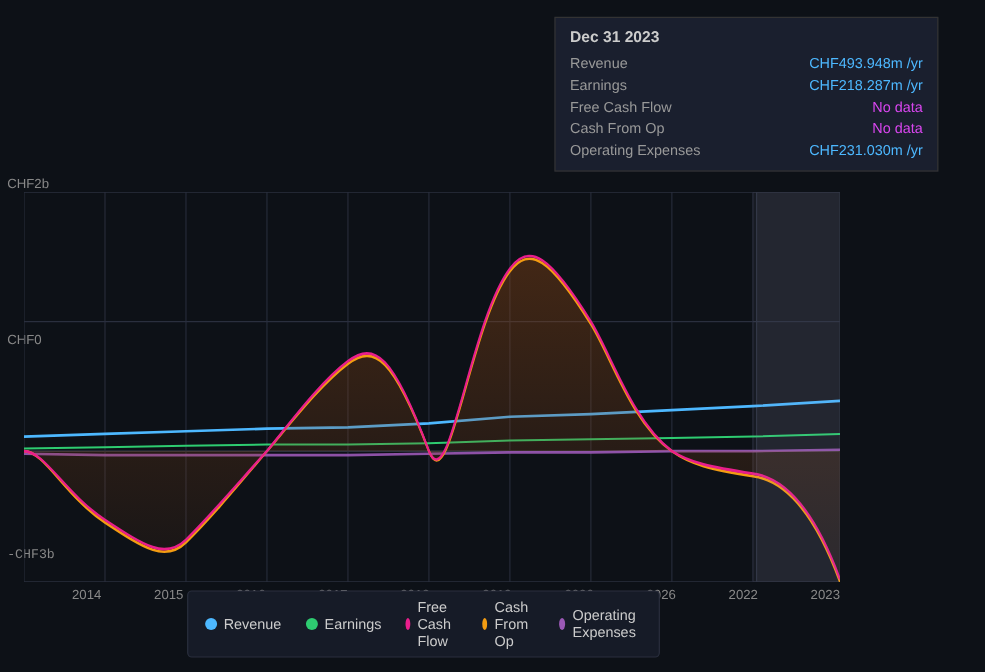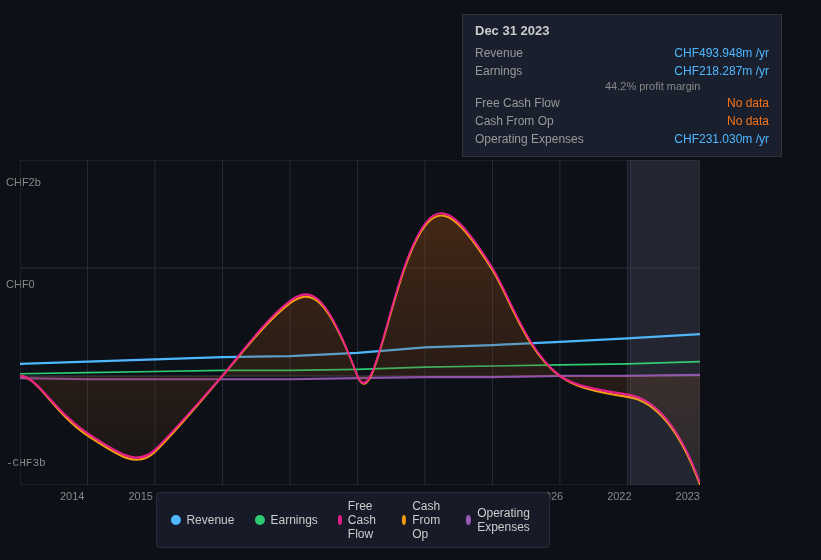--- a/index.html
+++ b/index.html
@@ -58,21 +58,21 @@
 
     .tooltip-value.cyan { color: #4db8ff; }
 
     .profit-margin {
       font-size: 11px;
       color: #888;
       padding-left: 130px;
       padding-bottom: 2px;
     }
 
-    .no-data { color: #f97316; }
+    .no-data { color: #d946ef; }
 
     
     .y-label {
       position: absolute;
       font-size: 11px;
       color: #888;
       left: 6px;
     }
 
     
@@ -162,36 +162,35 @@
     <div class="tooltip-title">Dec 31 2023</div>
 
     <div class="tooltip-row">
       <span class="tooltip-label">Revenue</span>
       <span class="tooltip-value cyan">CHF493.948m /yr</span>
     </div>
     <div class="tooltip-row">
       <span class="tooltip-label">Earnings</span>
       <span class="tooltip-value cyan">CHF218.287m /yr</span>
     </div>
-    <div class="profit-margin">44.2% profit margin</div>
     <div class="tooltip-row">
       <span class="tooltip-label">Free Cash Flow</span>
       <span class="tooltip-value no-data">No data</span>
     </div>
     <div class="tooltip-row">
       <span class="tooltip-label">Cash From Op</span>
       <span class="tooltip-value no-data">No data</span>
     </div>
     <div class="tooltip-row">
       <span class="tooltip-label">Operating Expenses</span>
       <span class="tooltip-value cyan">CHF231.030m /yr</span>
     </div>
   </div>
 
-  <div class="y-label" style="top: 176px; text-align: center;">CHF2b</div>
+  <div class="y-label" style="top: 148px; text-align: center;">CHF2b</div>
   <div class="y-label" style="top: 278px;">CHF0</div>
   <div class="y-label" style="top: 457px; font-family: Liberation Mono, monospace;">-CHF3b</div>
 
   <div class="shade-recent"></div>
 
   <div class="chart-area">
     <svg class="chart-svg" viewBox="0 0 796 295" preserveAspectRatio="none">
 
       <line x1="0" y1="0" x2="796" y2="0" class="grid-line"></line>
       <line x1="0" y1="98" x2="796" y2="98" class="grid-line"></line>

